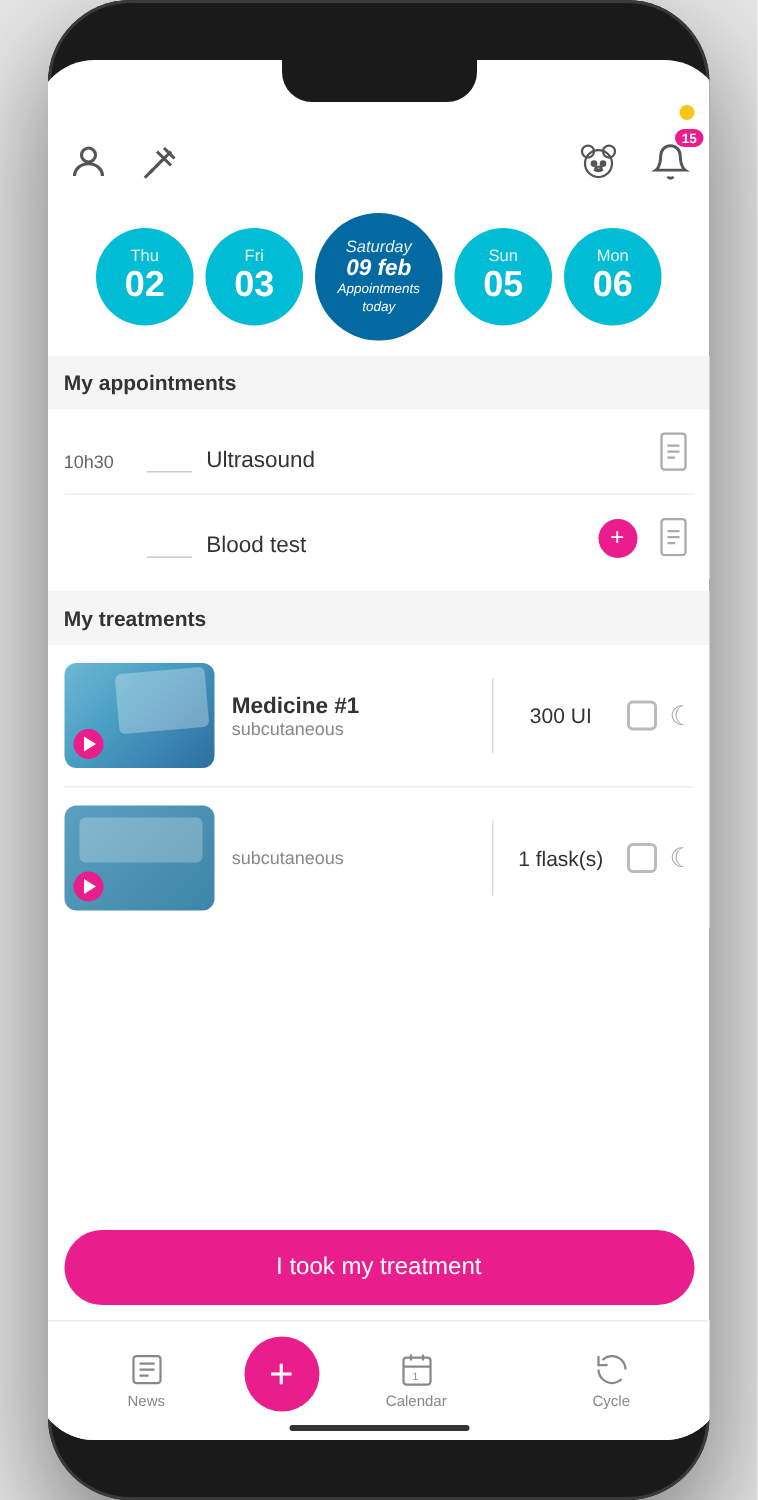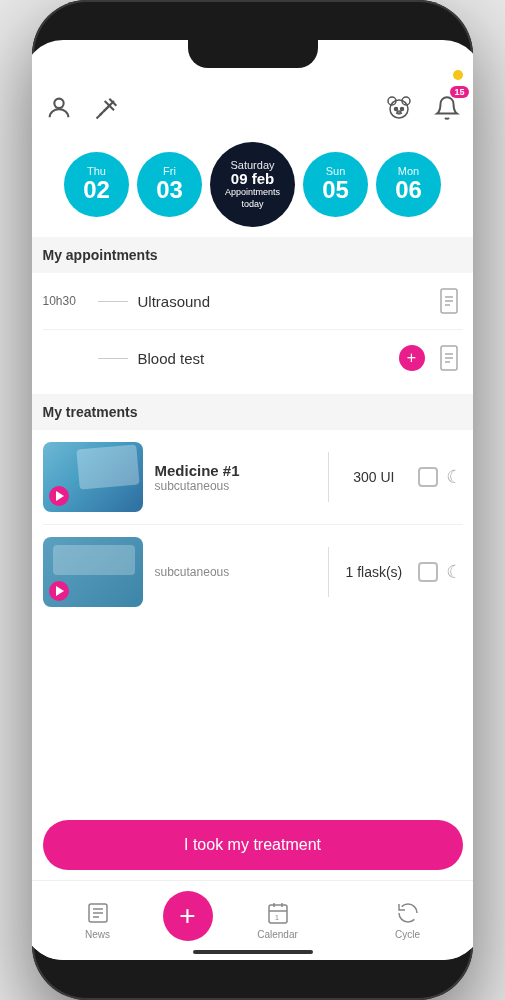--- a/index.html
+++ b/index.html
@@ -116,21 +116,22 @@
       display: flex;
       flex-direction: column;
       align-items: center;
       justify-content: center;
       color: white;
       cursor: pointer;
     }
     .day-bubble.active {
       width: 85px;
       height: 85px;
-      background: #0f172a;
+      background: #0369a1;
+      font-style: italic;
     }
     .day-name {
       font-size: 11px;
       font-weight: 400;
       opacity: 0.9;
     }
     .day-number {
       font-size: 24px;
       font-weight: 700;
       line-height: 1.1;
@@ -152,21 +153,21 @@
       font-size: 14px;
       font-weight: 600;
       color: #333;
     }
     .appointments-list {
       background: white;
       padding: 0 20px;
     }
     .appointment-row {
       display: flex;
-      align-items: center;
+      align-items: flex-end;
       padding: 14px 0;
       border-bottom: 1px solid #f0f0f0;
       gap: 10px;
     }
     .appointment-row:last-child {
       border-bottom: none;
     }
     .appt-time {
       font-size: 12px;
       color: #666;

